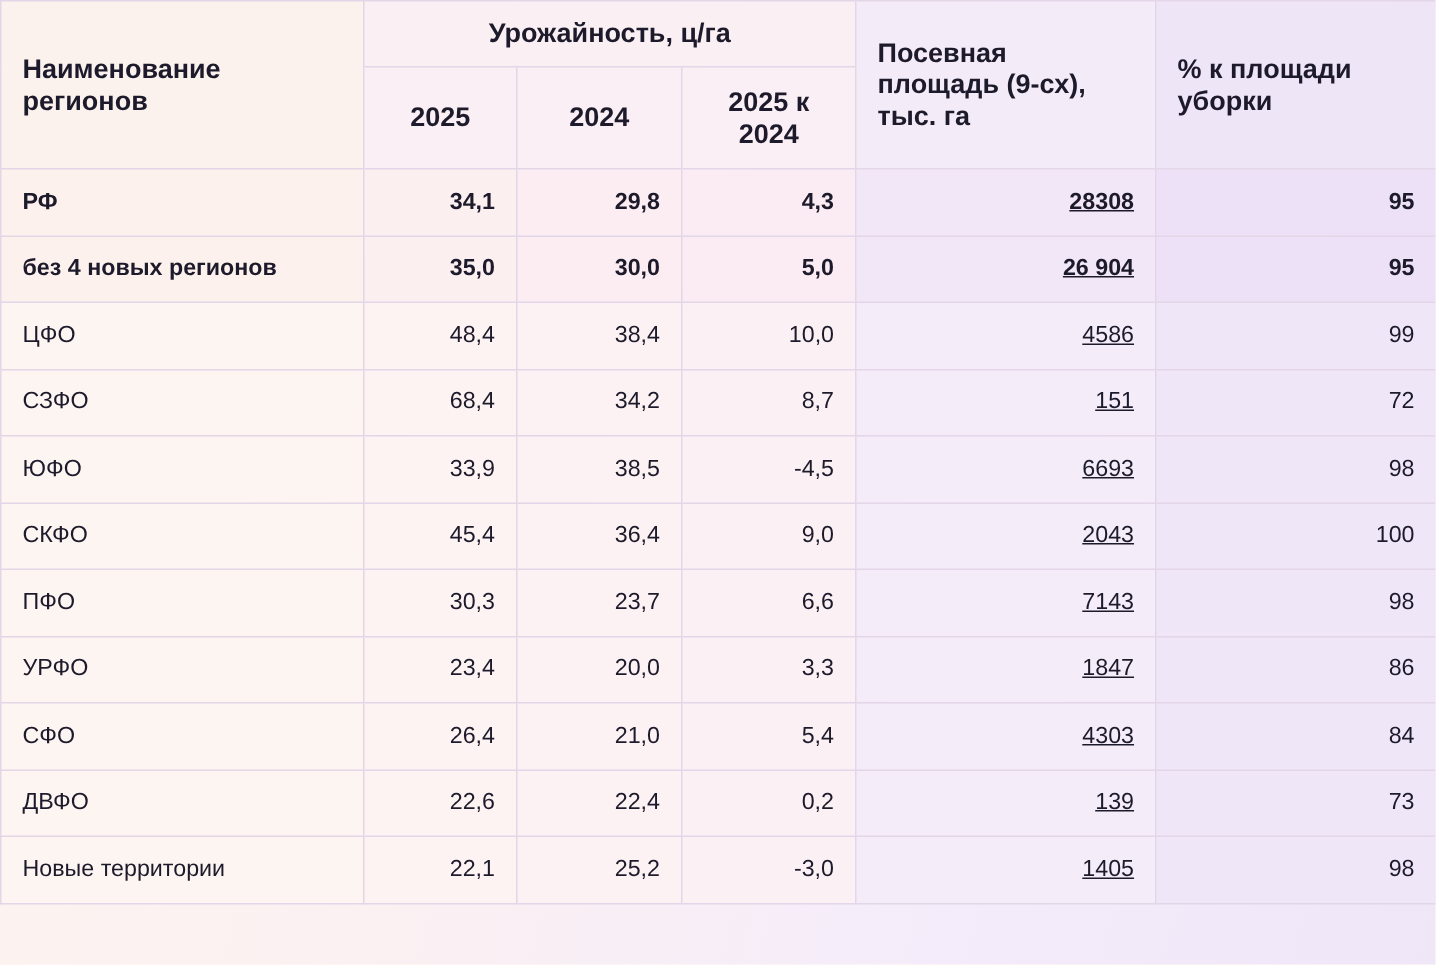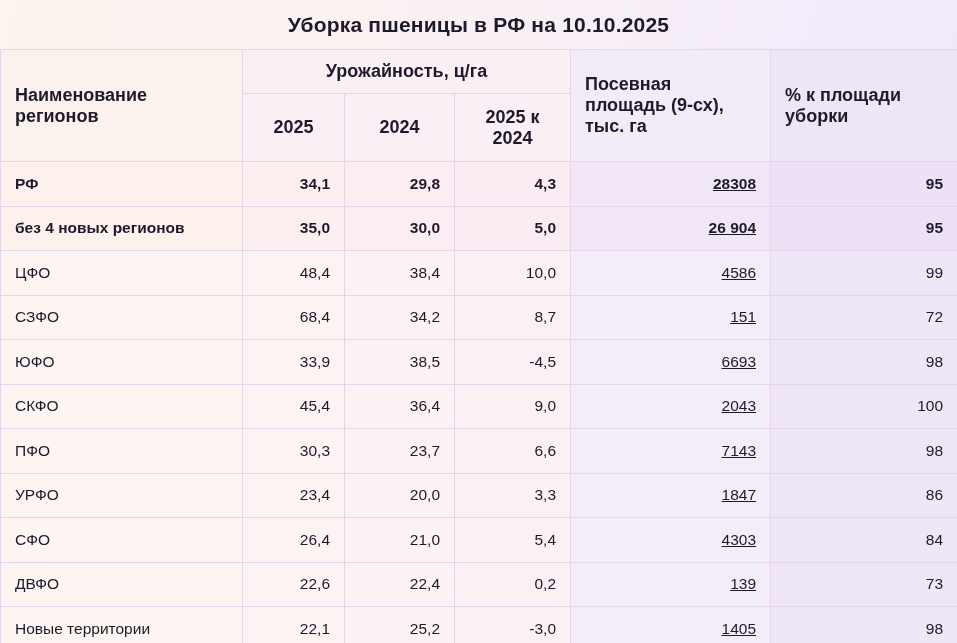--- a/index.html
+++ b/index.html
@@ -151,21 +151,20 @@
 
   <div class="watermark">
     <div class="wm-circle"></div>
     <div class="wm-swoosh"></div>
     <div class="wm-text">
       <div>Центр</div>
       <div>Зерна</div>
     </div>
   </div>
 
-  <div class="title">Уборка пшеницы в РФ на 10.10.2025</div>
 
   <table>
     <colgroup>
       <col class="c-name">
       <col class="c-y25">
       <col class="c-y24">
       <col class="c-diff">
       <col class="c-area">
       <col class="c-pct">
     </colgroup>

